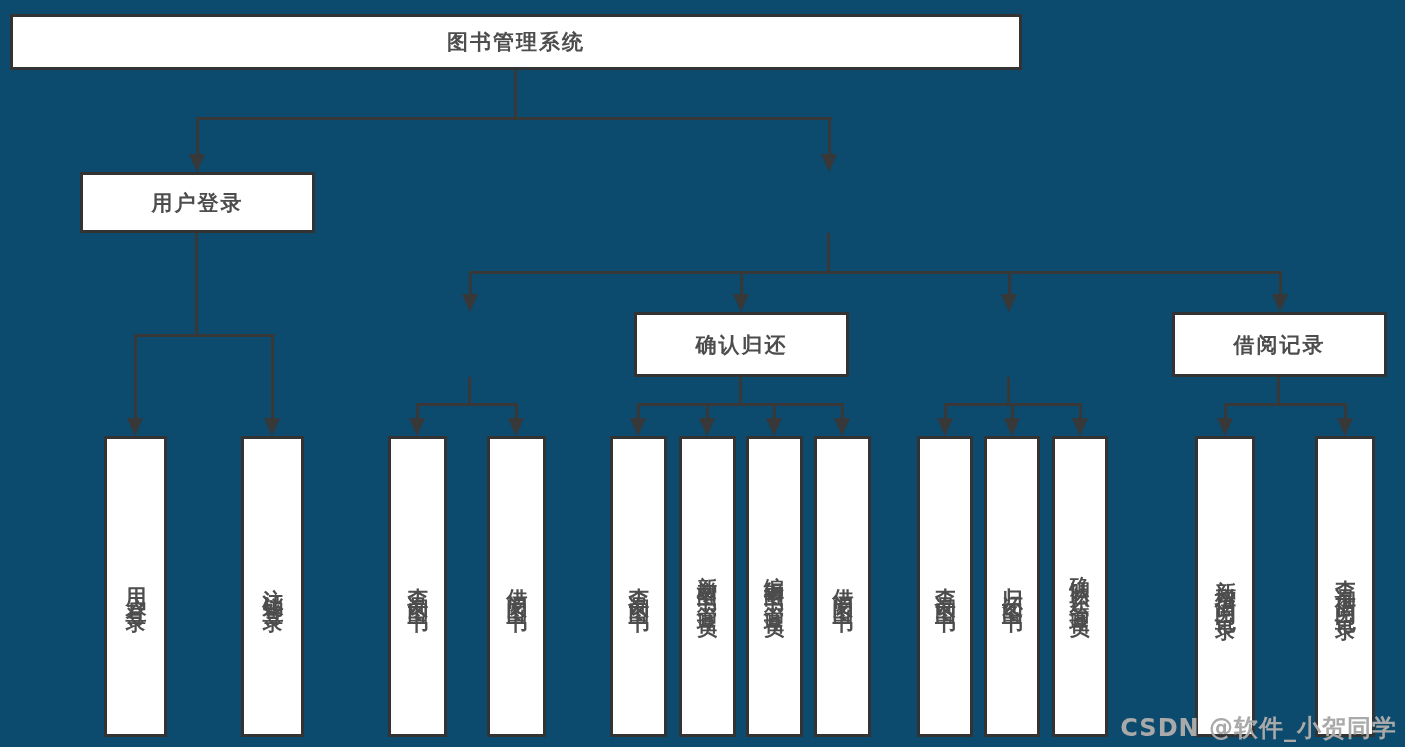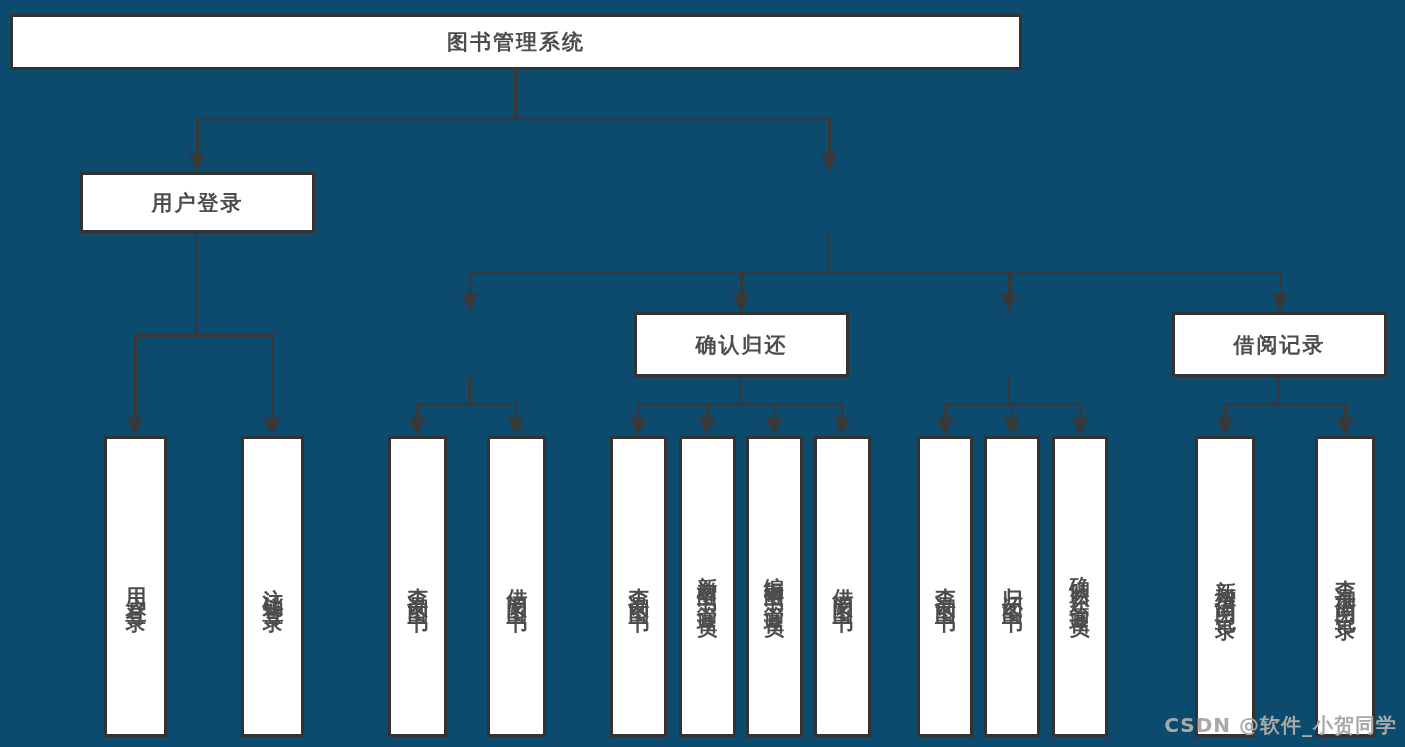--- a/index.html
+++ b/index.html
@@ -34,21 +34,21 @@
   .arrow {
     position: absolute;
     width: 0; height: 0;
     border-left: 8px solid transparent;
     border-right: 8px solid transparent;
     border-top: 18px solid #383838;
   }
   .watermark {
     position: absolute;
     color: #a9a9a9;
-    font-size: 20px;
+    font-size: 24px;
     letter-spacing: 1px;
     white-space: nowrap;
   }
 </style>
 </head>
 <body>
 
 <div class="canvas">
 
   <div class="node" style="left:10px; top:14px; width:1012px; height:56px;">

